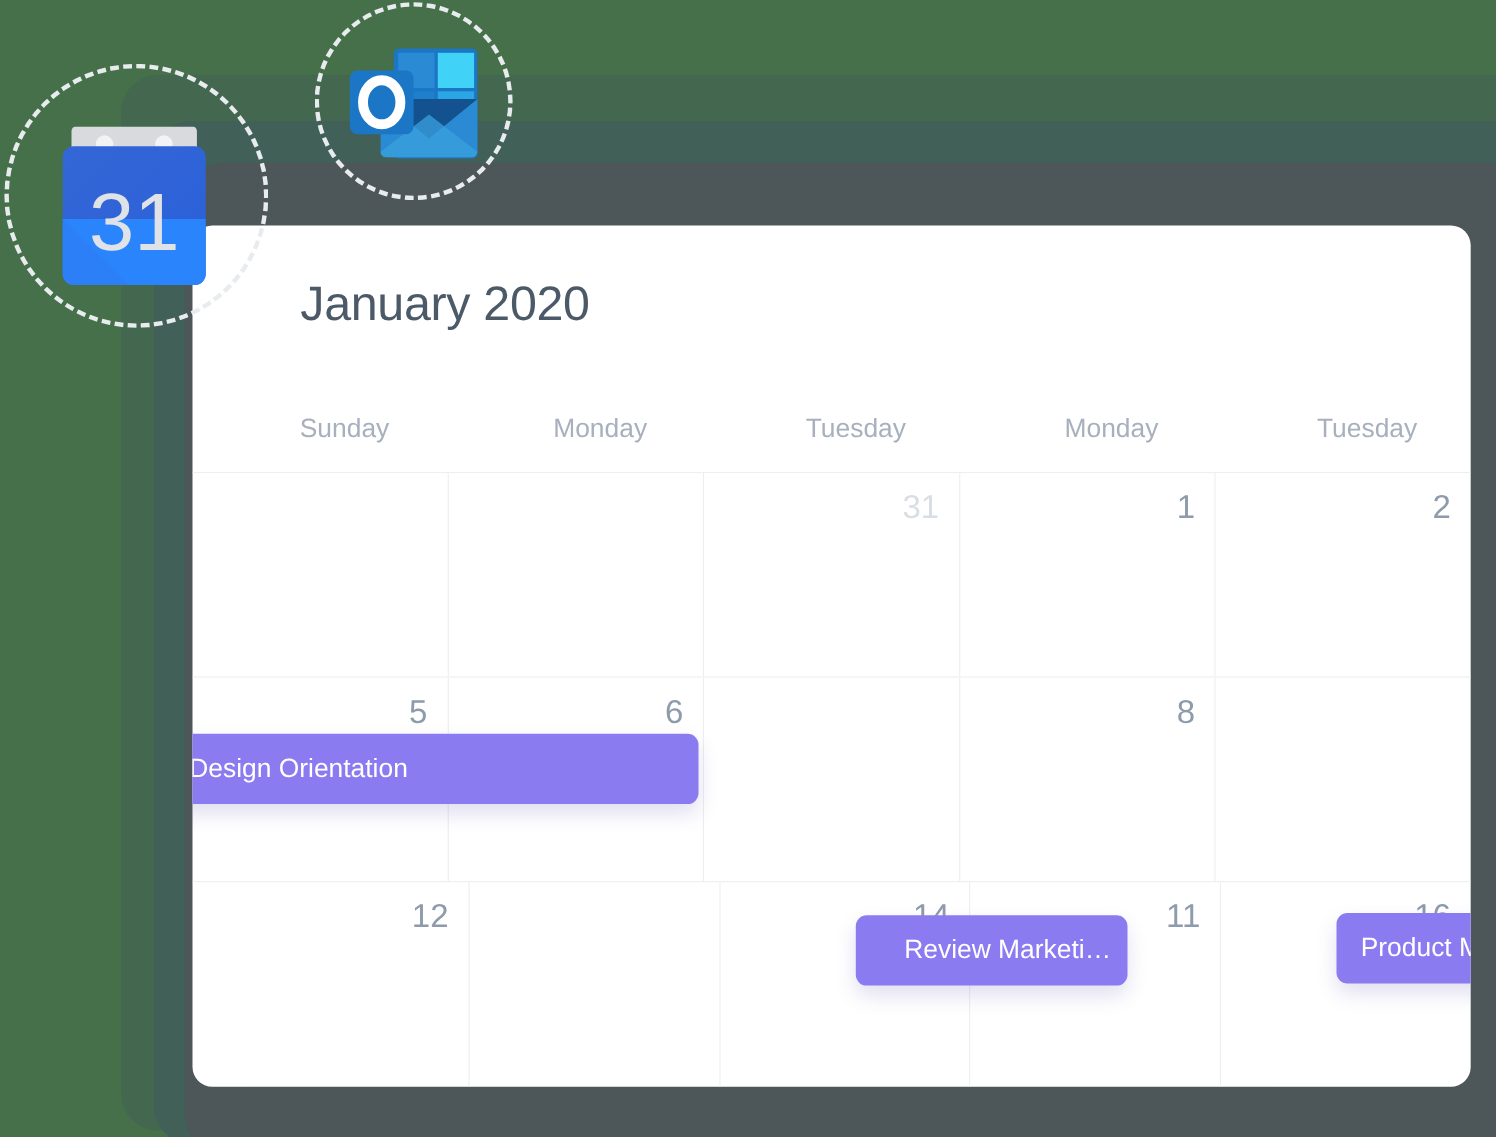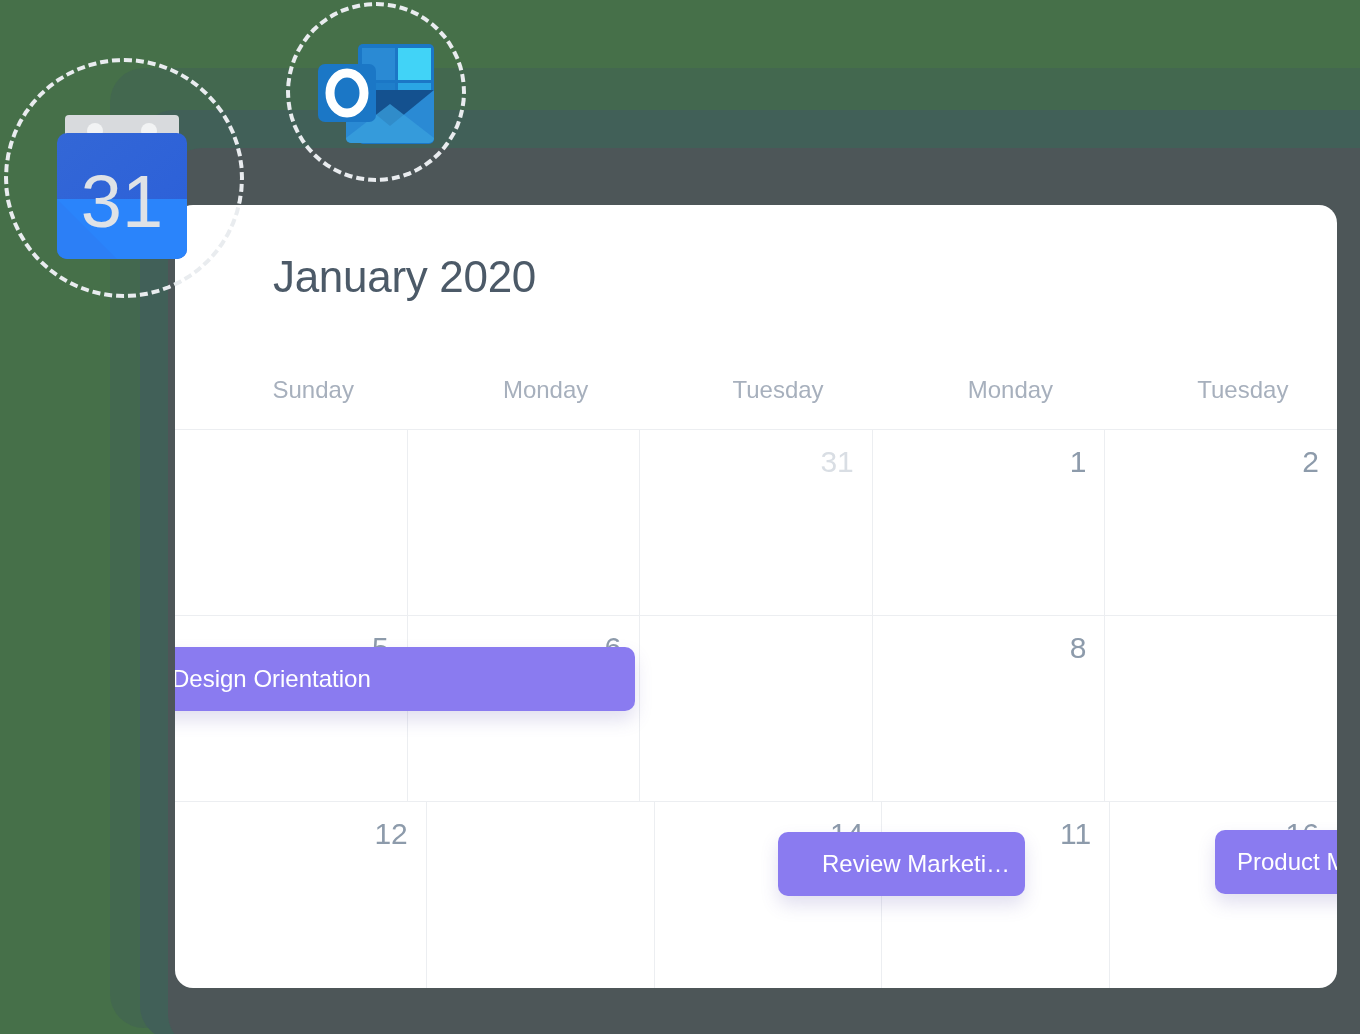--- a/index.html
+++ b/index.html
@@ -124,21 +124,21 @@
     line-height: 64px;
     padding: 0 22px;
     white-space: nowrap;
     overflow: hidden;
     box-shadow: 0 9px 18px rgba(90, 80, 170, 0.18);
     z-index: 5;
   }
 
   #event-design-orientation {
     left: -25px;
-    top: 442px;
+    top: 462px;
     width: 485px;
   }
   #event-review-marketing {
     left: 603px;
     top: 627px;
     width: 247px;
     padding-left: 44px;
   }
   #event-product-meeting {
     left: 1040px;

